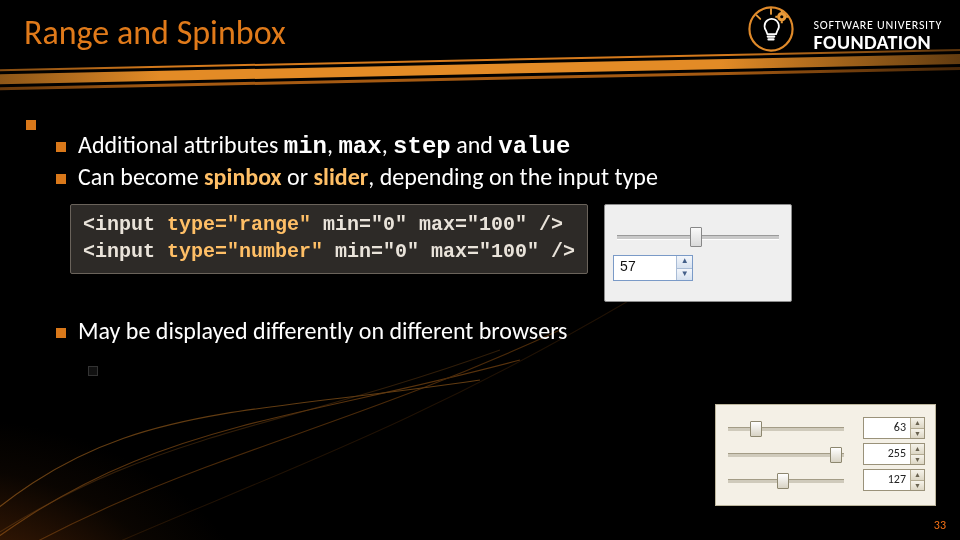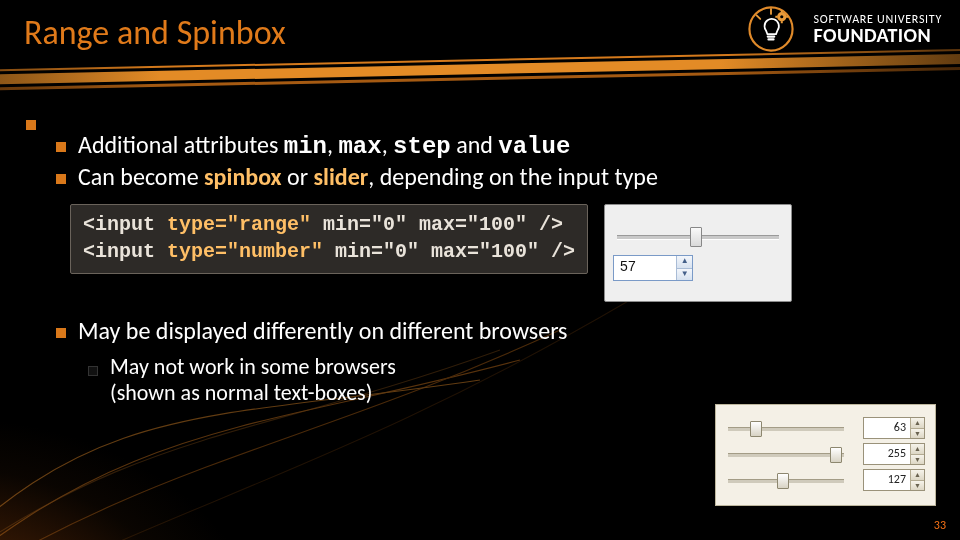--- a/index.html
+++ b/index.html
@@ -24,21 +24,21 @@
   }
   .rule{
     position:absolute;left:-260px;top:60px;width:1400px;height:26px;
     transform:rotate(-1.2deg);
   }
   .rule .band{position:absolute;left:0;right:0}
   .rule .b1{top:0;height:2px;background:linear-gradient(90deg,rgba(210,120,30,0),#d57a1c 30%,#d57a1c 70%,rgba(210,120,30,0))}
   .rule .b2{top:5px;height:10px;background:linear-gradient(90deg,rgba(225,135,35,0),#e38b26 30%,#e38b26 70%,rgba(225,135,35,0))}
   .rule .b3{top:18px;height:3px;background:linear-gradient(90deg,rgba(160,85,15,0),#a55a12 30%,#a55a12 70%,rgba(160,85,15,0))}
 
-  .logo{position:absolute;right:18px;top:6px;display:flex;align-items:center;gap:20px}
+  .logo{position:absolute;right:18px;top:6px;display:flex;align-items:flex-end;gap:20px}
   .logo svg{width:46px;height:46px}
   .logo-text{line-height:1.02;font-weight:400;text-align:left}
   .logo-text .l1{font-size:12px;letter-spacing:.06em}
   .logo-text .l2{font-size:20px;font-weight:700;letter-spacing:.02em}
 
   .content{position:absolute;left:26px;top:102px;right:26px}
   .b-line{display:flex;align-items:flex-start;gap:12px}
   .sq{width:10px;height:10px;margin-top:12px;flex:none}
   .sq.orange{background:#d9781a}
   .sq.black{background:#111;border:1px solid #333;box-sizing:border-box}
@@ -172,22 +172,20 @@
     </div>
   </div>
 
   <div class="b-line lvl2" style="margin-top:14px">
     <div class="sq orange"></div>
     <div class="t-sub">May be displayed differently on different browsers</div>
   </div>
 
   <div class="b-line lvl3">
     <div class="sq black"></div>
-    <div class="t-ssub" style="white-space:pre-line">May not work in some browsers
-(shown as normal text-boxes)</div>
   </div>
 </div>
 
 <div class="triple">
   <div class="row">
     <div class="mini-slider">
         <div class="track"></div>
         <div class="thumb" style="left:23.76px"></div>
       </div>
     <div class="mini-num">

